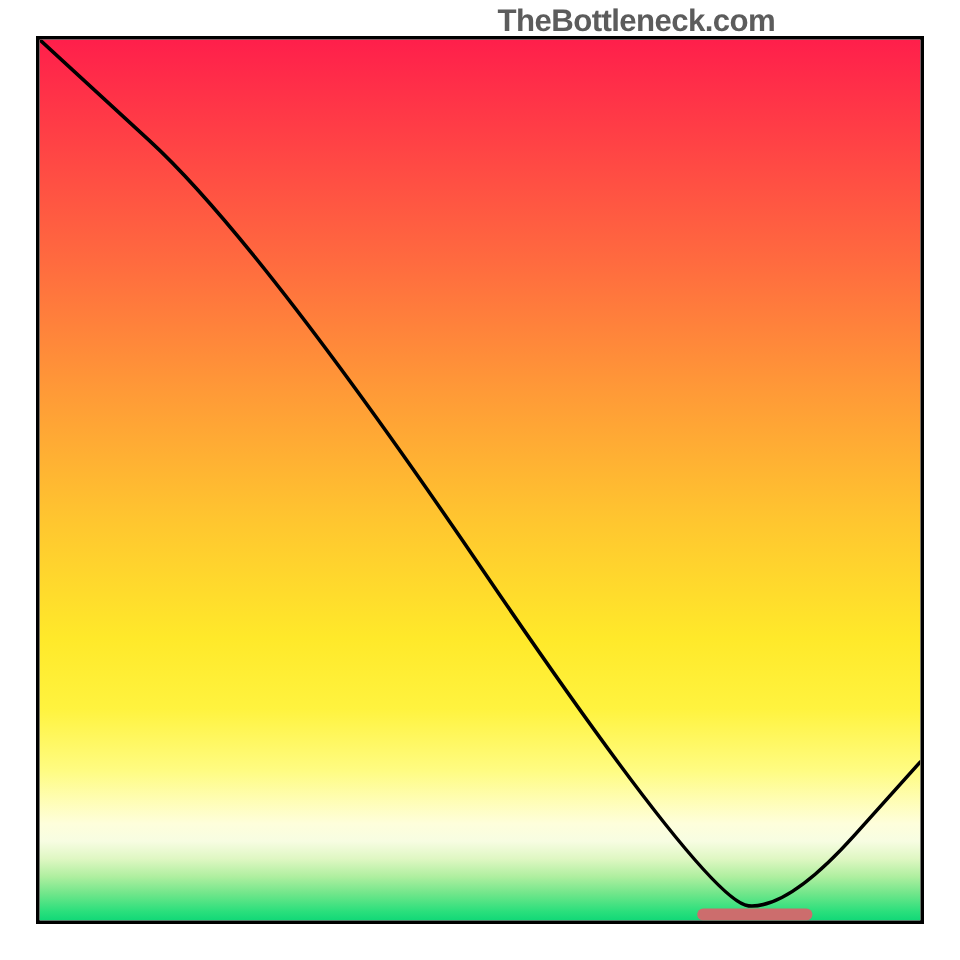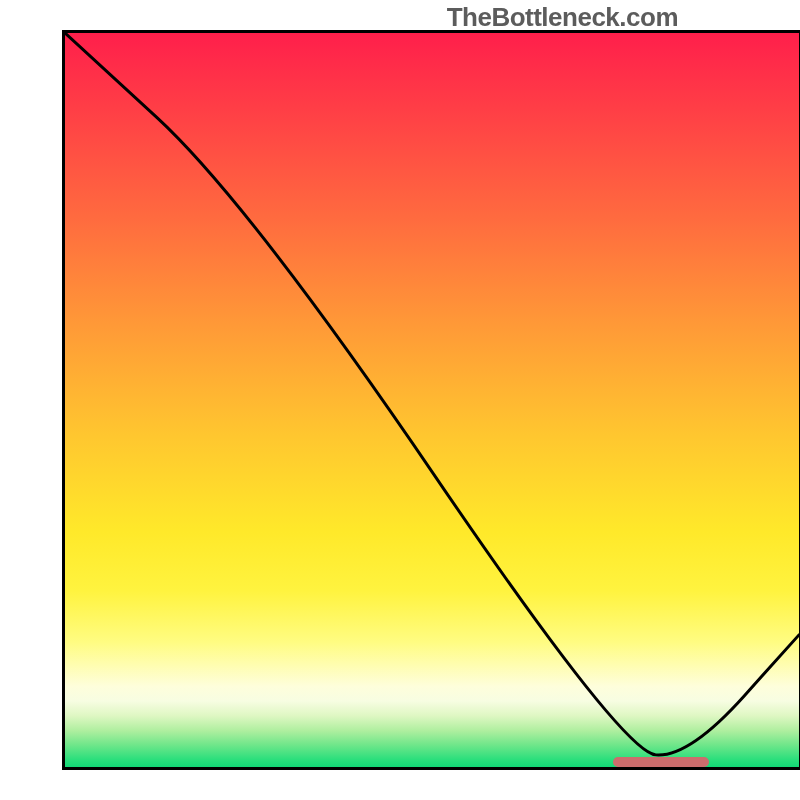--- a/index.html
+++ b/index.html
@@ -8,21 +8,20 @@
     width: 800px;
     height: 800px;
     background: #ffffff;
     font-family: Arial, Helvetica, sans-serif;
     overflow: hidden;
   }
   .chart-wrapper {
     position: relative;
     width: 652px;
     height: 800px;
-    margin-left: 32px;
   }
   .watermark {
     position: absolute;
     top: 2px;
     right: 6px;
     font-size: 26px;
     font-weight: bold;
     color: #5c5c5c;
     letter-spacing: -0.5px;
     z-index: 5;

